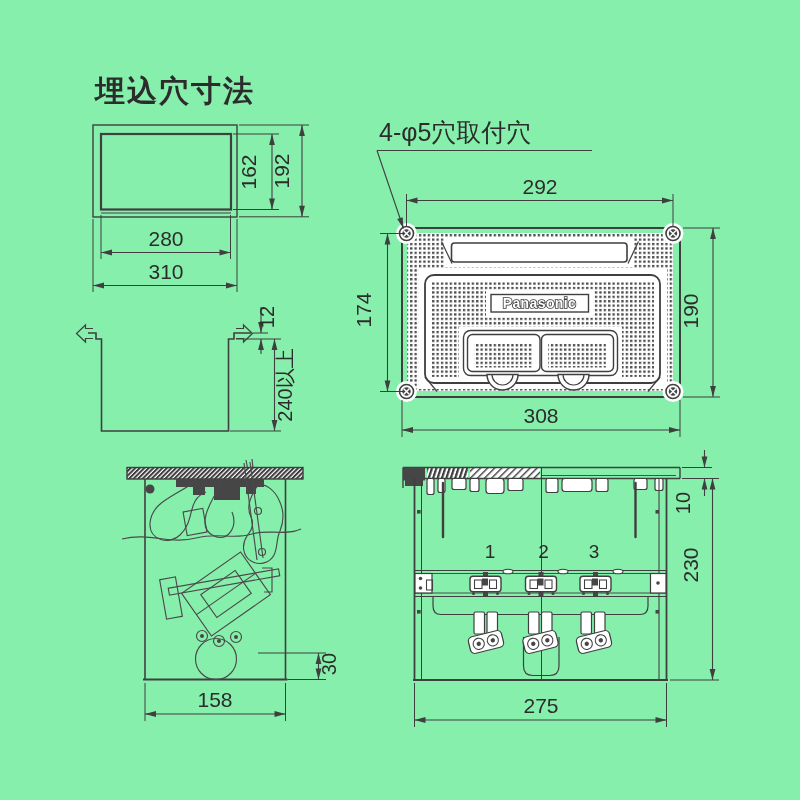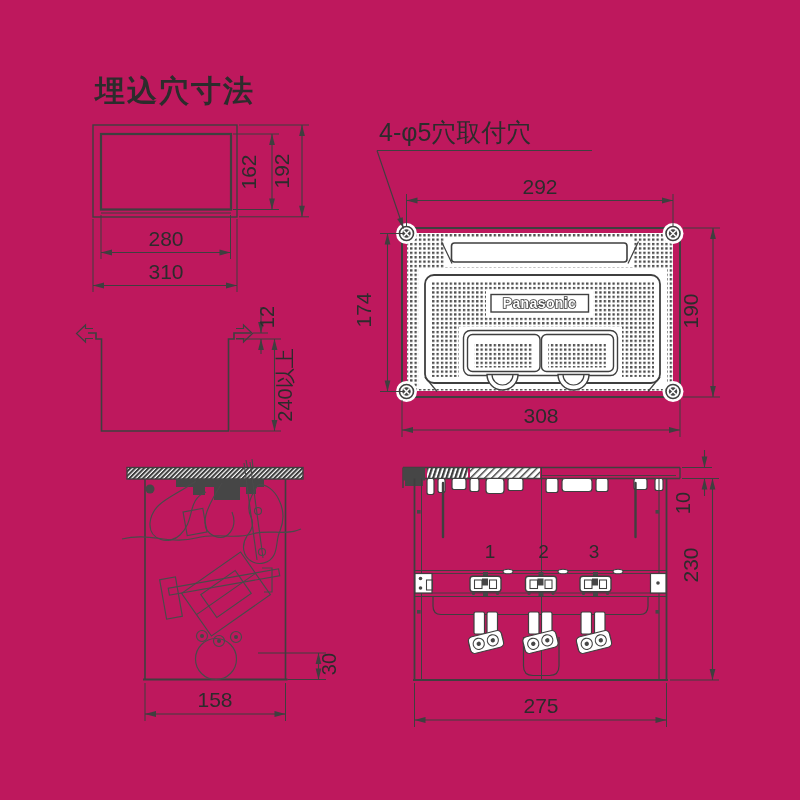--- a/index.html
+++ b/index.html
@@ -1,16 +1,16 @@
 <!DOCTYPE html>
 <html><head>
 <meta charset="utf-8">
 <style>
   html,body{margin:0;padding:0;background:#fff;}
-  #canvas{position:relative;width:800px;height:800px;background:#be185d;overflow:hidden;
+  #canvas{position:relative;width:800px;height:800px;background:#86efac;overflow:hidden;
           font-family:"Liberation Sans","DejaVu Sans",sans-serif;}
   svg{position:absolute;left:0;top:0;}
   text{fill:#2c2c2c;font-family:"Liberation Sans","DejaVu Sans",sans-serif;}
   .dimtxt{font-size:21px;}
   .dimtxt-s{font-size:20px;}
   .ttl{font-size:30px;font-weight:600;letter-spacing:2px;}
   .callout{font-size:25px;}
   .outletnum{font-size:19px;}
   .logotxt{font-size:14px;font-weight:bold;letter-spacing:.4px;
            fill:#ffffff;stroke:#3a3a3a;stroke-width:1.7;paint-order:stroke;}

